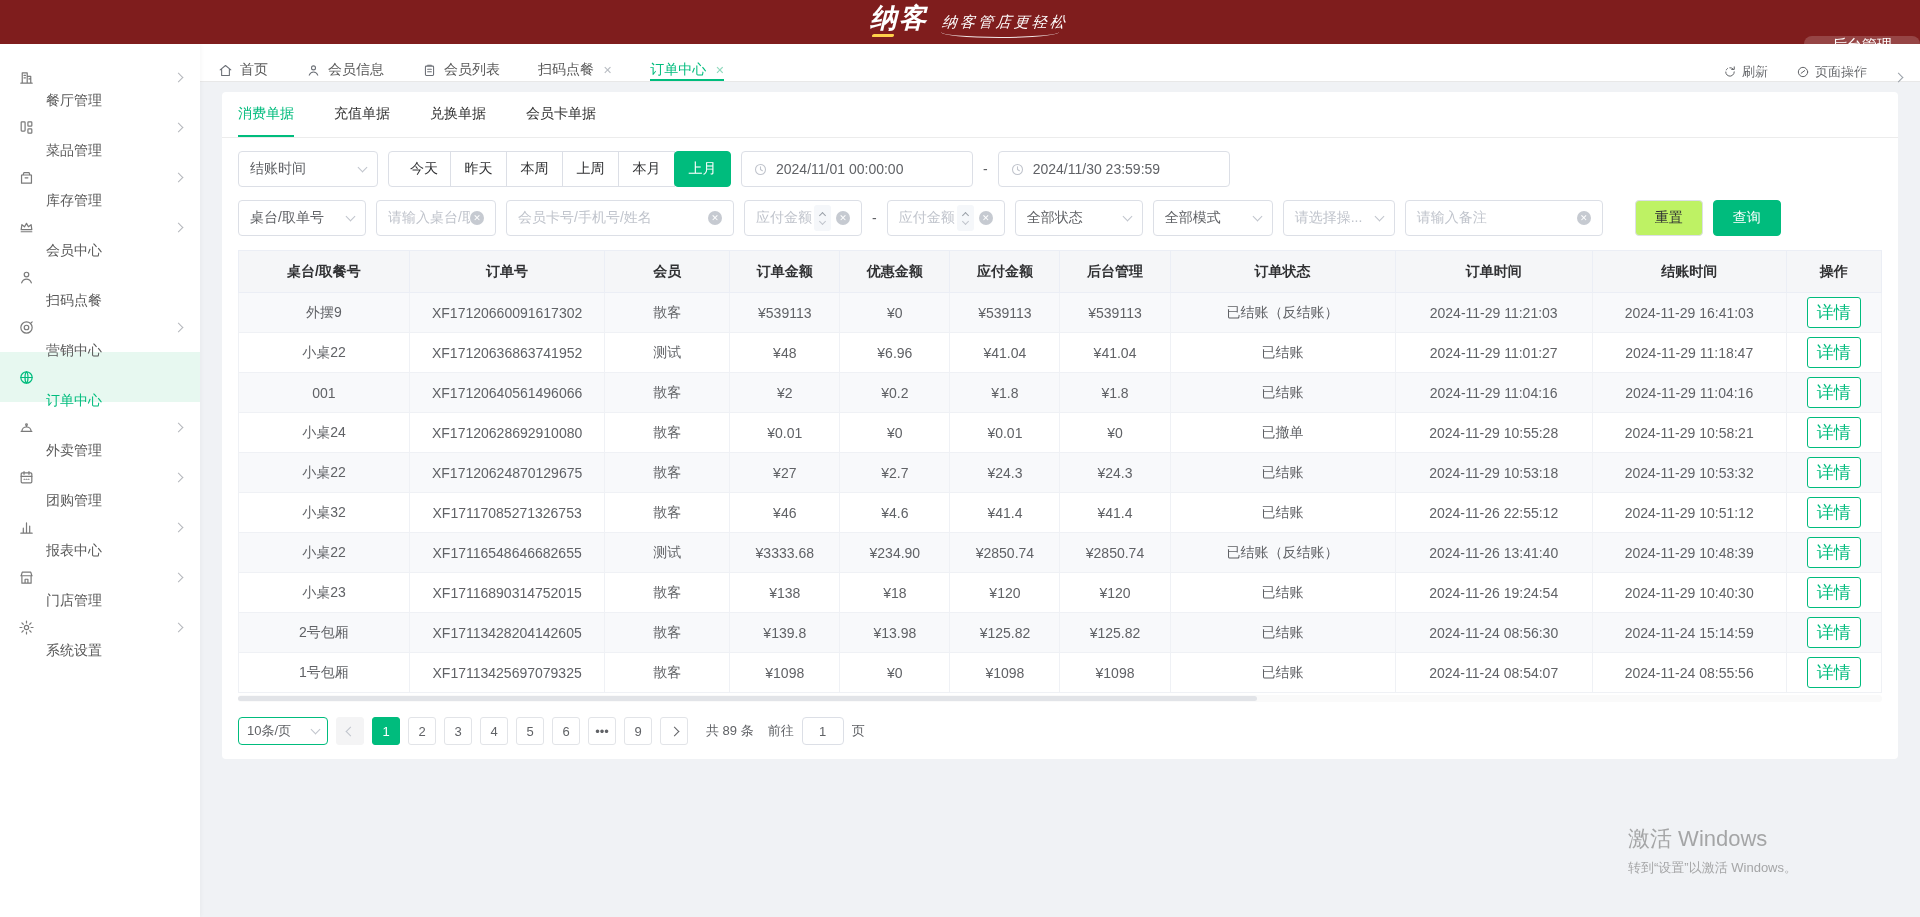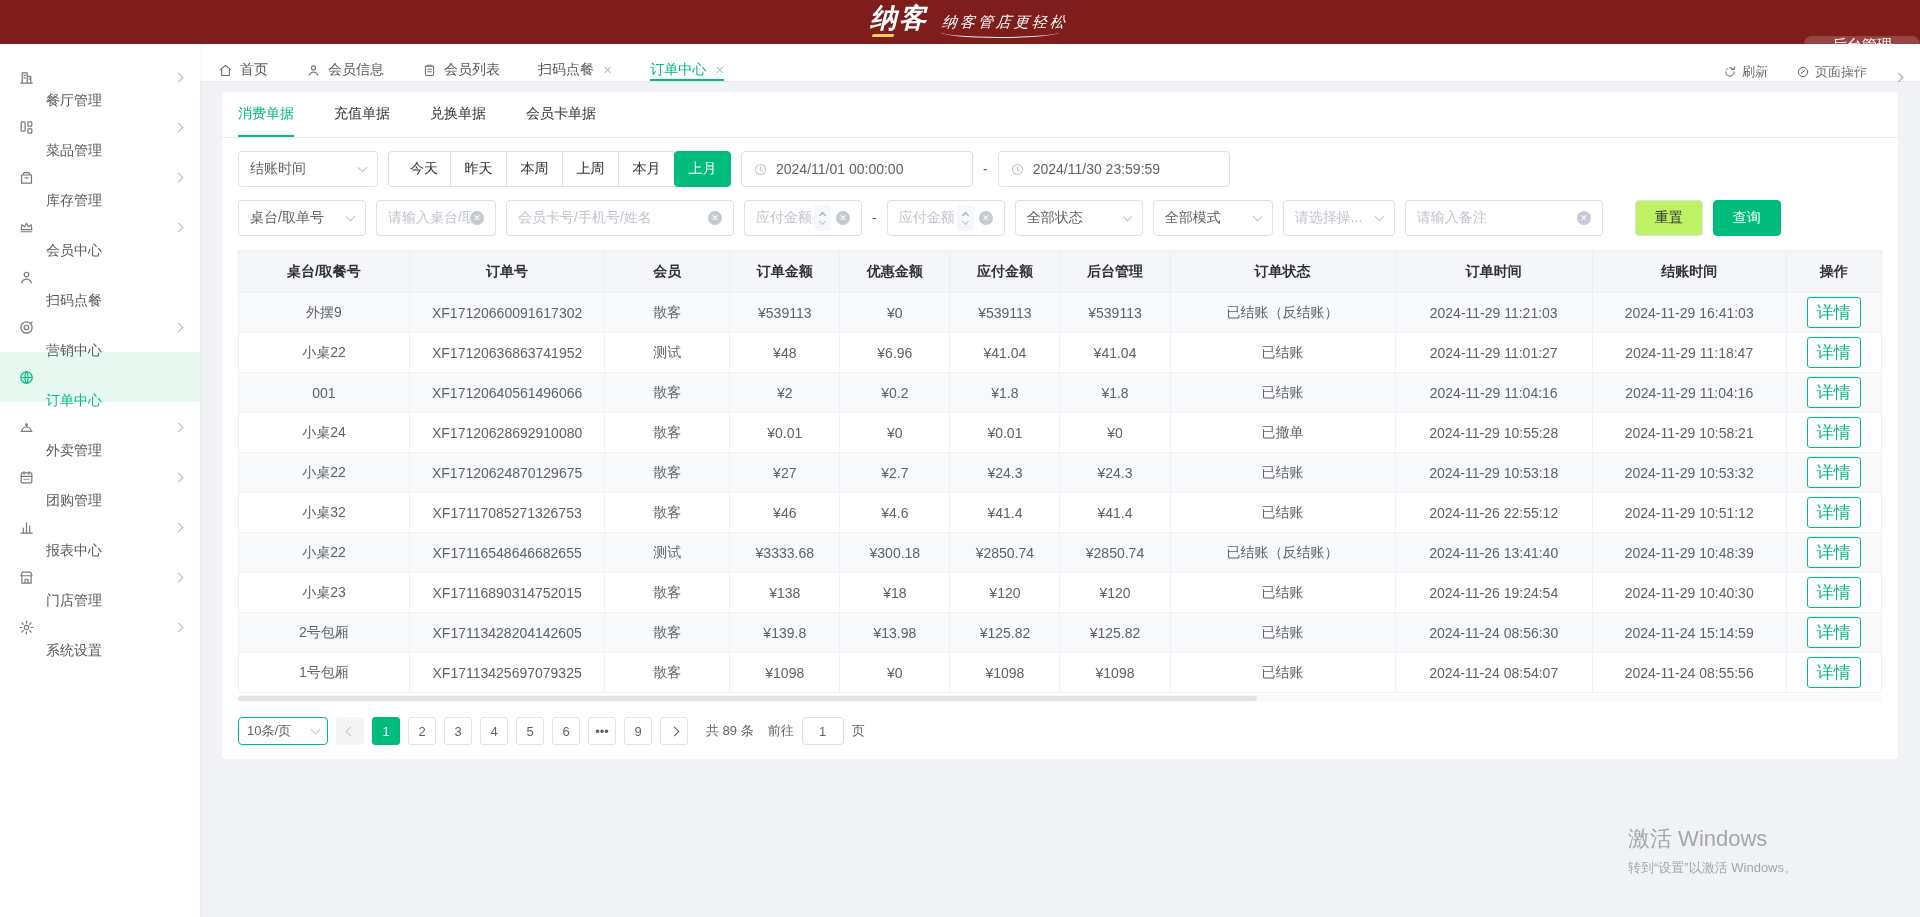--- a/index.html
+++ b/index.html
@@ -580,21 +580,21 @@
               <td>已结账</td>
               <td>2024-11-26 22:55:12</td>
               <td>2024-11-29 10:51:12</td>
               <td><button class="detail-btn">详情</button></td>
             </tr>
             <tr>
               <td>小桌22</td>
               <td>XF17116548646682655</td>
               <td>测试</td>
               <td>¥3333.68</td>
-              <td>¥300.18</td>
+              <td>¥234.90</td>
               <td>¥2850.74</td>
               <td>¥2850.74</td>
               <td>已结账（反结账）</td>
               <td>2024-11-26 13:41:40</td>
               <td>2024-11-29 10:48:39</td>
               <td><button class="detail-btn">详情</button></td>
             </tr>
             <tr>
               <td>小桌23</td>
               <td>XF17116890314752015</td>

